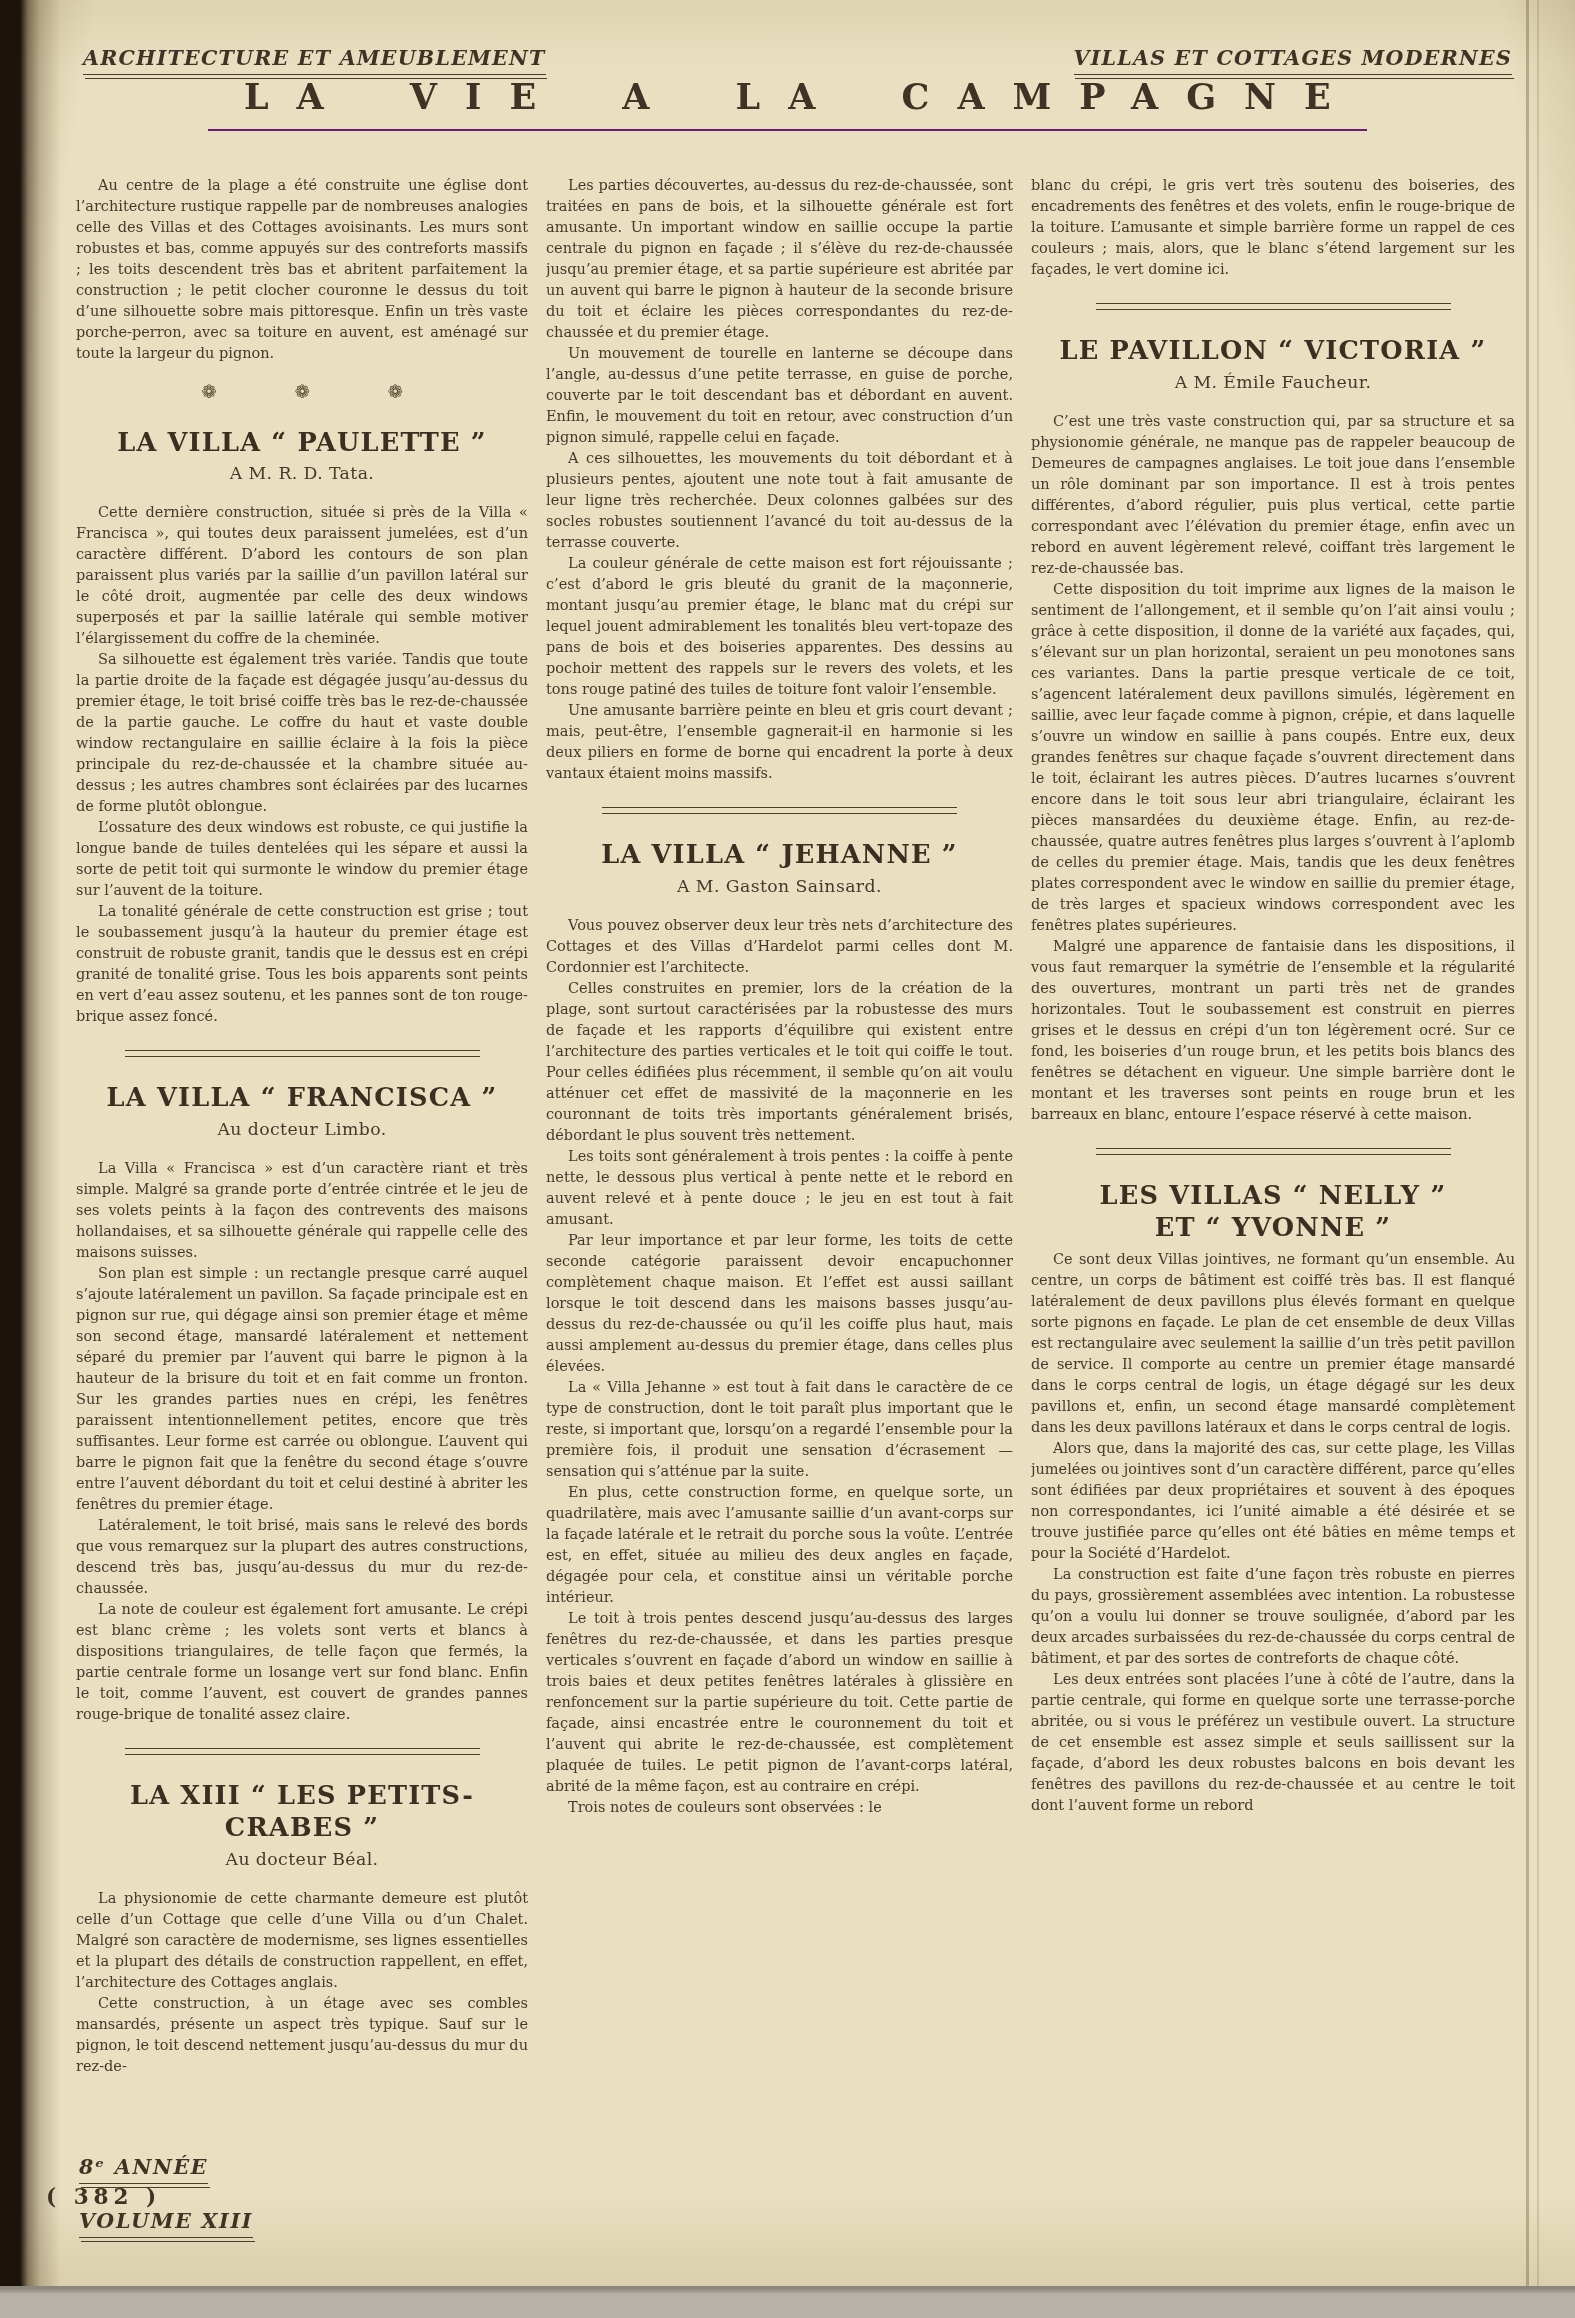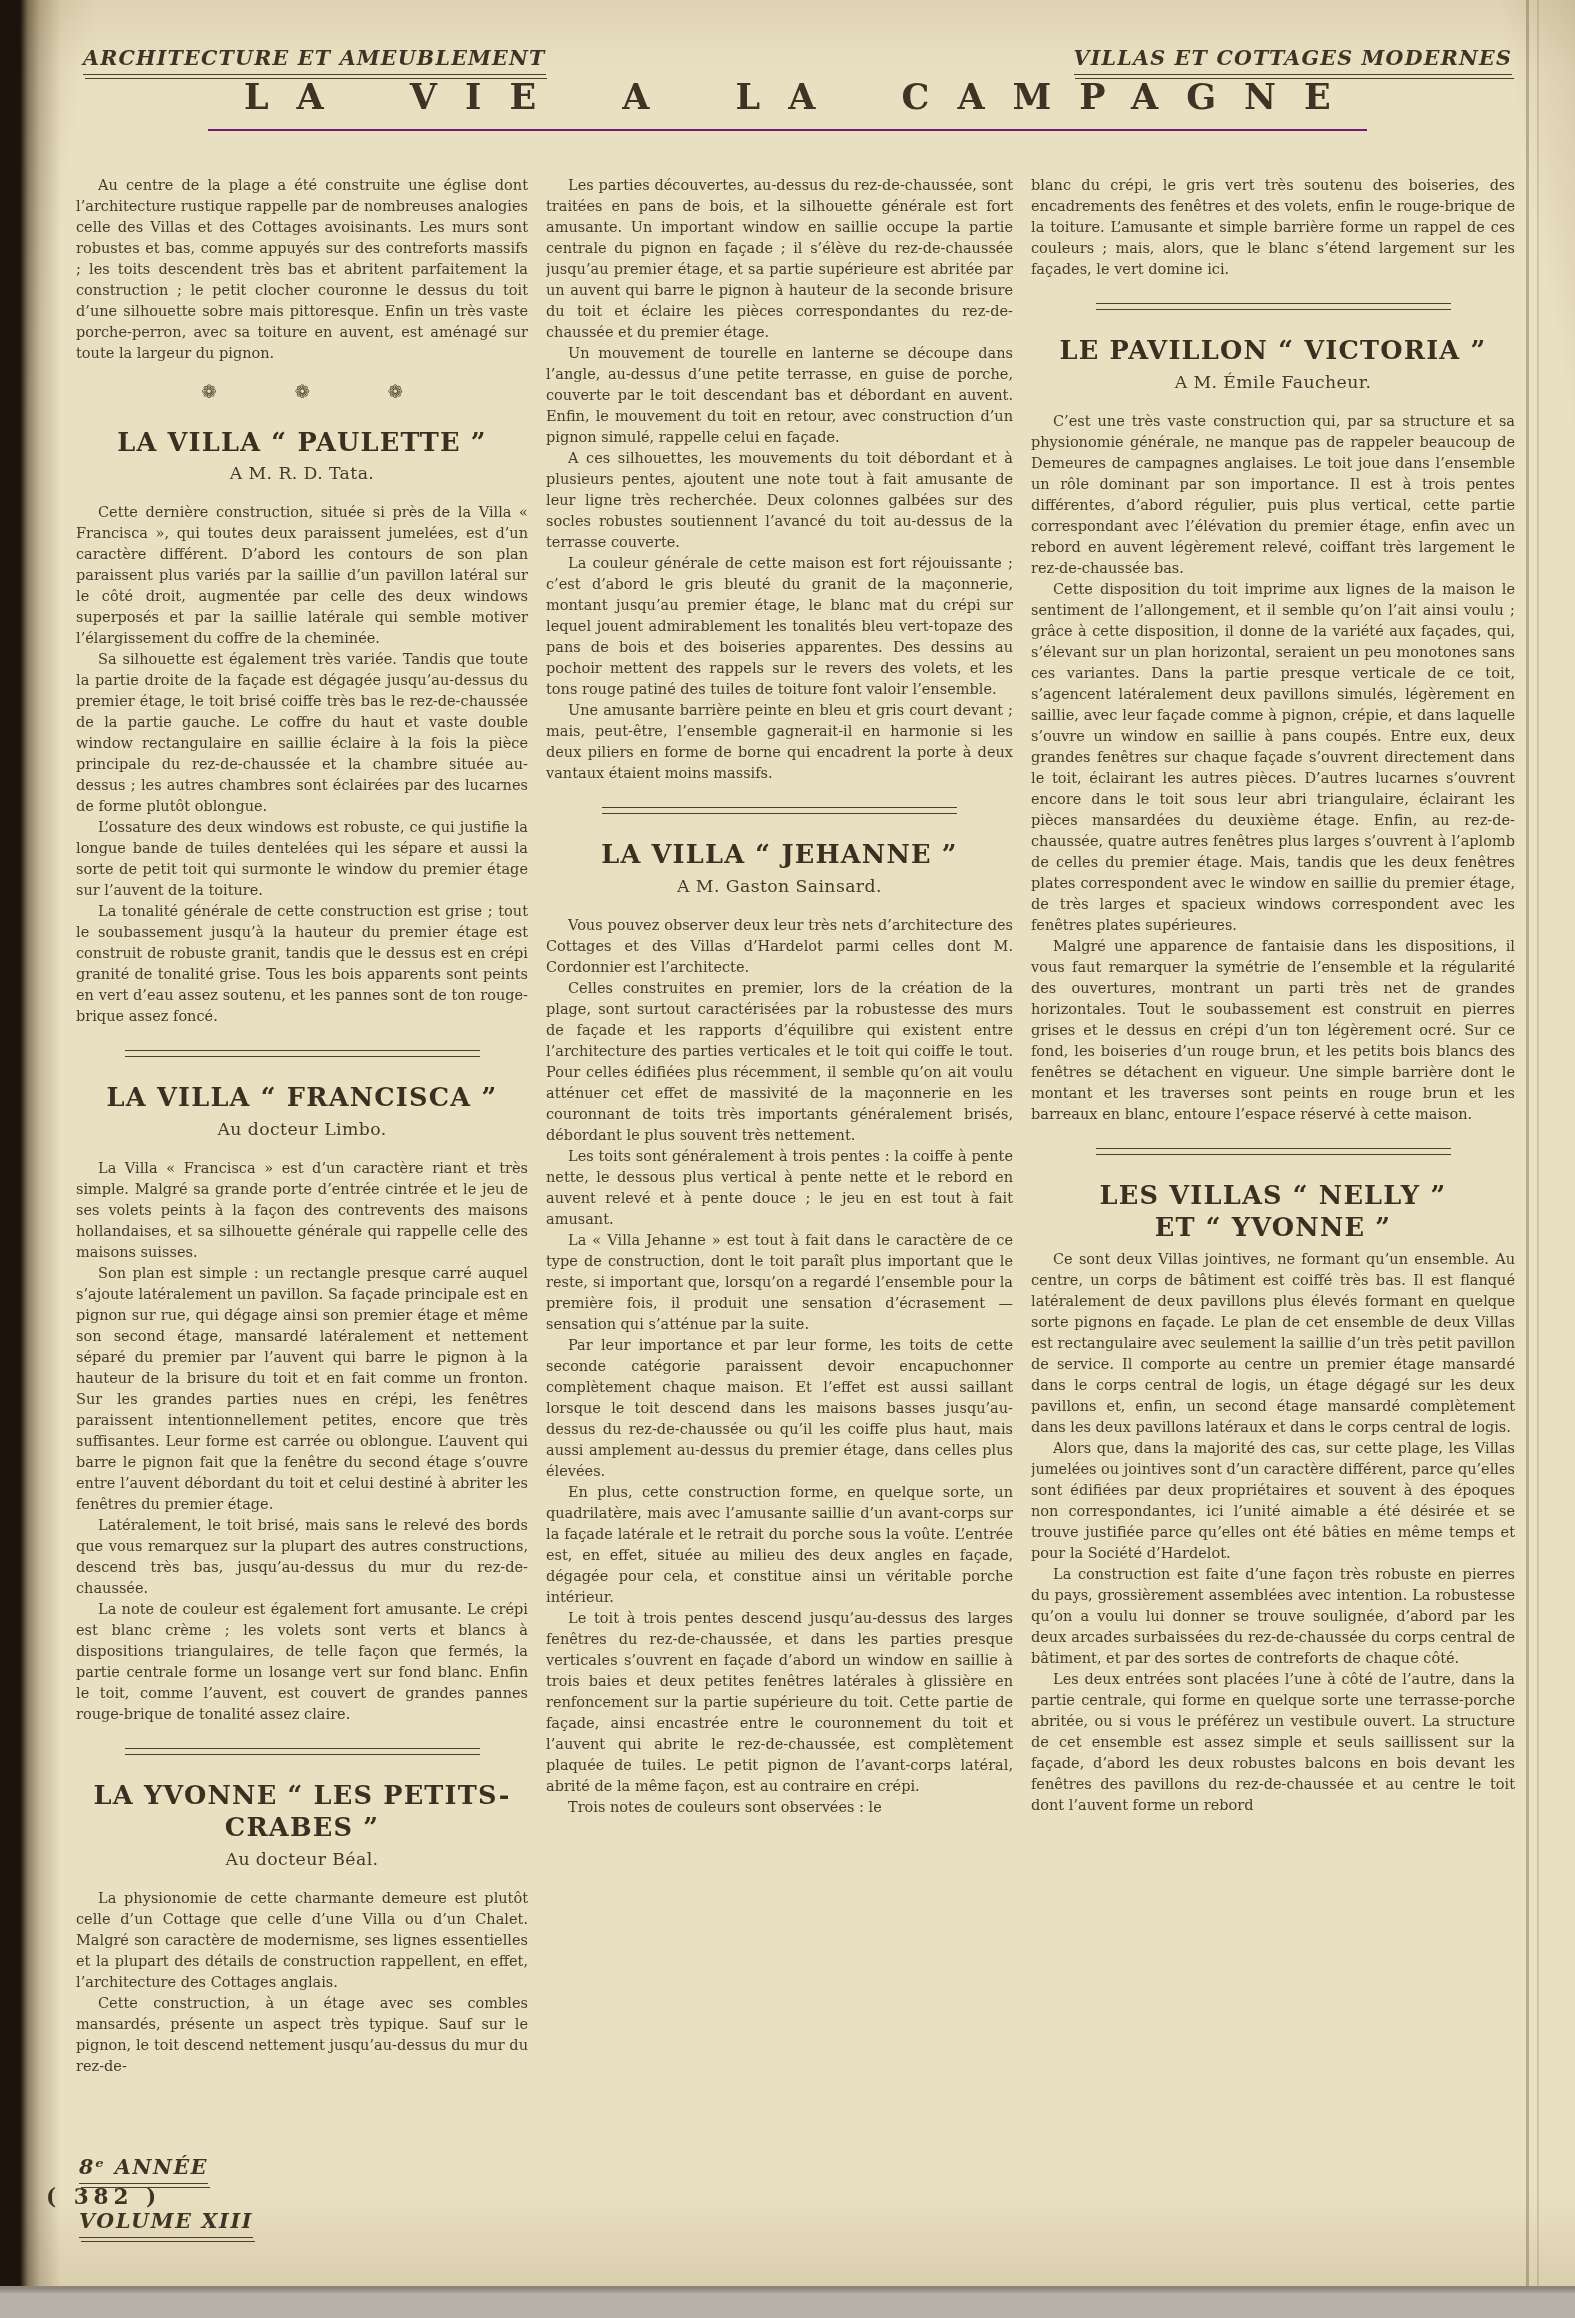--- a/index.html
+++ b/index.html
@@ -120,39 +120,39 @@
         <p class="para">L’ossature des deux windows est robuste, ce qui justifie la longue bande de tuiles dentelées qui les sépare et aussi la sorte de petit toit qui surmonte le window du premier étage sur l’auvent de la toiture.</p>
         <p class="para">La tonalité générale de cette construction est grise ; tout le soubassement jusqu’à la hauteur du premier étage est construit de robuste granit, tandis que le dessus est en crépi granité de tonalité grise. Tous les bois apparents sont peints en vert d’eau assez soutenu, et les pannes sont de ton rouge-brique assez foncé.</p>
         <div class="rule-dbl"></div>
         <div class="article-title">LA VILLA “ FRANCISCA ”</div>
         <div class="article-dedication">Au docteur Limbo.</div>
         <p class="para">La Villa « Francisca » est d’un caractère riant et très simple. Malgré sa grande porte d’entrée cintrée et le jeu de ses volets peints à la façon des contrevents des maisons hollandaises, et sa silhouette générale qui rappelle celle des maisons suisses.</p>
         <p class="para">Son plan est simple : un rectangle presque carré auquel s’ajoute latéralement un pavillon. Sa façade principale est en pignon sur rue, qui dégage ainsi son premier étage et même son second étage, mansardé latéralement et nettement séparé du premier par l’auvent qui barre le pignon à la hauteur de la brisure du toit et en fait comme un fronton. Sur les grandes parties nues en crépi, les fenêtres paraissent intentionnellement petites, encore que très suffisantes. Leur forme est carrée ou oblongue. L’auvent qui barre le pignon fait que la fenêtre du second étage s’ouvre entre l’auvent débordant du toit et celui destiné à abriter les fenêtres du premier étage.</p>
         <p class="para">Latéralement, le toit brisé, mais sans le relevé des bords que vous remarquez sur la plupart des autres constructions, descend très bas, jusqu’au-dessus du mur du rez-de-chaussée.</p>
         <p class="para">La note de couleur est également fort amusante. Le crépi est blanc crème ; les volets sont verts et blancs à dispositions triangulaires, de telle façon que fermés, la partie centrale forme un losange vert sur fond blanc. Enfin le toit, comme l’auvent, est couvert de grandes pannes rouge-brique de tonalité assez claire.</p>
         <div class="rule-dbl"></div>
-        <div class="article-title">LA YVONNE “ LES PETITS-CRABES ”</div>
+        <div class="article-title">LA XIII “ LES PETITS-CRABES ”</div>
         <div class="article-dedication">Au docteur Béal.</div>
         <p class="para">La physionomie de cette charmante demeure est plutôt celle d’un Cottage que celle d’une Villa ou d’un Chalet. Malgré son caractère de modernisme, ses lignes essentielles et la plupart des détails de construction rappellent, en effet, l’architecture des Cottages anglais.</p>
         <p class="para">Cette construction, à un étage avec ses combles mansardés, présente un aspect très typique. Sauf sur le pignon, le toit descend nettement jusqu’au-dessus du mur du rez-de-</p>
       </div>
     <div class="col col-2">
         <p class="para">Les parties découvertes, au-dessus du rez-de-chaussée, sont traitées en pans de bois, et la silhouette générale est fort amusante. Un important window en saillie occupe la partie centrale du pignon en façade ; il s’élève du rez-de-chaussée jusqu’au premier étage, et sa partie supérieure est abritée par un auvent qui barre le pignon à hauteur de la seconde brisure du toit et éclaire les pièces correspondantes du rez-de-chaussée et du premier étage.</p>
         <p class="para">Un mouvement de tourelle en lanterne se découpe dans l’angle, au-dessus d’une petite terrasse, en guise de porche, couverte par le toit descendant bas et débordant en auvent. Enfin, le mouvement du toit en retour, avec construction d’un pignon simulé, rappelle celui en façade.</p>
         <p class="para">A ces silhouettes, les mouvements du toit débordant et à plusieurs pentes, ajoutent une note tout à fait amusante de leur ligne très recherchée. Deux colonnes galbées sur des socles robustes soutiennent l’avancé du toit au-dessus de la terrasse couverte.</p>
         <p class="para">La couleur générale de cette maison est fort réjouissante ; c’est d’abord le gris bleuté du granit de la maçonnerie, montant jusqu’au premier étage, le blanc mat du crépi sur lequel jouent admirablement les tonalités bleu vert-topaze des pans de bois et des boiseries apparentes. Des dessins au pochoir mettent des rappels sur le revers des volets, et les tons rouge patiné des tuiles de toiture font valoir l’ensemble.</p>
         <p class="para">Une amusante barrière peinte en bleu et gris court devant ; mais, peut-être, l’ensemble gagnerait-il en harmonie si les deux piliers en forme de borne qui encadrent la porte à deux vantaux étaient moins massifs.</p>
         <div class="rule-dbl"></div>
         <div class="article-title">LA VILLA “ JEHANNE ”</div>
         <div class="article-dedication">A M. Gaston Sainsard.</div>
         <p class="para">Vous pouvez observer deux leur très nets d’architecture des Cottages et des Villas d’Hardelot parmi celles dont M. Cordonnier est l’architecte.</p>
         <p class="para">Celles construites en premier, lors de la création de la plage, sont surtout caractérisées par la robustesse des murs de façade et les rapports d’équilibre qui existent entre l’architecture des parties verticales et le toit qui coiffe le tout. Pour celles édifiées plus récemment, il semble qu’on ait voulu atténuer cet effet de massivité de la maçonnerie en les couronnant de toits très importants généralement brisés, débordant le plus souvent très nettement.</p>
         <p class="para">Les toits sont généralement à trois pentes : la coiffe à pente nette, le dessous plus vertical à pente nette et le rebord en auvent relevé et à pente douce ; le jeu en est tout à fait amusant.</p>
+        <p class="para">Par leur importance et par leur forme, les toits de cette seconde catégorie paraissent devoir encapuchonner complètement chaque maison. Et l’effet est aussi saillant lorsque le toit descend dans les maisons basses jusqu’au-dessus du rez-de-chaussée ou qu’il les coiffe plus haut, mais aussi amplement au-dessus du premier étage, dans celles plus élevées.</p>
         <p class="para">La « Villa Jehanne » est tout à fait dans le caractère de ce type de construction, dont le toit paraît plus important que le reste, si important que, lorsqu’on a regardé l’ensemble pour la première fois, il produit une sensation d’écrasement — sensation qui s’atténue par la suite.</p>
-        <p class="para">Par leur importance et par leur forme, les toits de cette seconde catégorie paraissent devoir encapuchonner complètement chaque maison. Et l’effet est aussi saillant lorsque le toit descend dans les maisons basses jusqu’au-dessus du rez-de-chaussée ou qu’il les coiffe plus haut, mais aussi amplement au-dessus du premier étage, dans celles plus élevées.</p>
         <p class="para">En plus, cette construction forme, en quelque sorte, un quadrilatère, mais avec l’amusante saillie d’un avant-corps sur la façade latérale et le retrait du porche sous la voûte. L’entrée est, en effet, située au milieu des deux angles en façade, dégagée pour cela, et constitue ainsi un véritable porche intérieur.</p>
         <p class="para">Le toit à trois pentes descend jusqu’au-dessus des larges fenêtres du rez-de-chaussée, et dans les parties presque verticales s’ouvrent en façade d’abord un window en saillie à trois baies et deux petites fenêtres latérales à glissière en renfoncement sur la partie supérieure du toit. Cette partie de façade, ainsi encastrée entre le couronnement du toit et l’auvent qui abrite le rez-de-chaussée, est complètement plaquée de tuiles. Le petit pignon de l’avant-corps latéral, abrité de la même façon, est au contraire en crépi.</p>
         <p class="para">Trois notes de couleurs sont observées : le</p>
       </div>
     <div class="col col-3">
         <p class="para noindent">blanc du crépi, le gris vert très soutenu des boiseries, des encadrements des fenêtres et des volets, enfin le rouge-brique de la toiture. L’amusante et simple barrière forme un rappel de ces couleurs ; mais, alors, que le blanc s’étend largement sur les façades, le vert domine ici.</p>
         <div class="rule-dbl"></div>
         <div class="article-title">LE PAVILLON “ VICTORIA ”</div>
         <div class="article-dedication">A M. Émile Faucheur.</div>
         <p class="para">C’est une très vaste construction qui, par sa structure et sa physionomie générale, ne manque pas de rappeler beaucoup de Demeures de campagnes anglaises. Le toit joue dans l’ensemble un rôle dominant par son importance. Il est à trois pentes différentes, d’abord régulier, puis plus vertical, cette partie correspondant avec l’élévation du premier étage, enfin avec un rebord en auvent légèrement relevé, coiffant très largement le rez-de-chaussée bas.</p>

